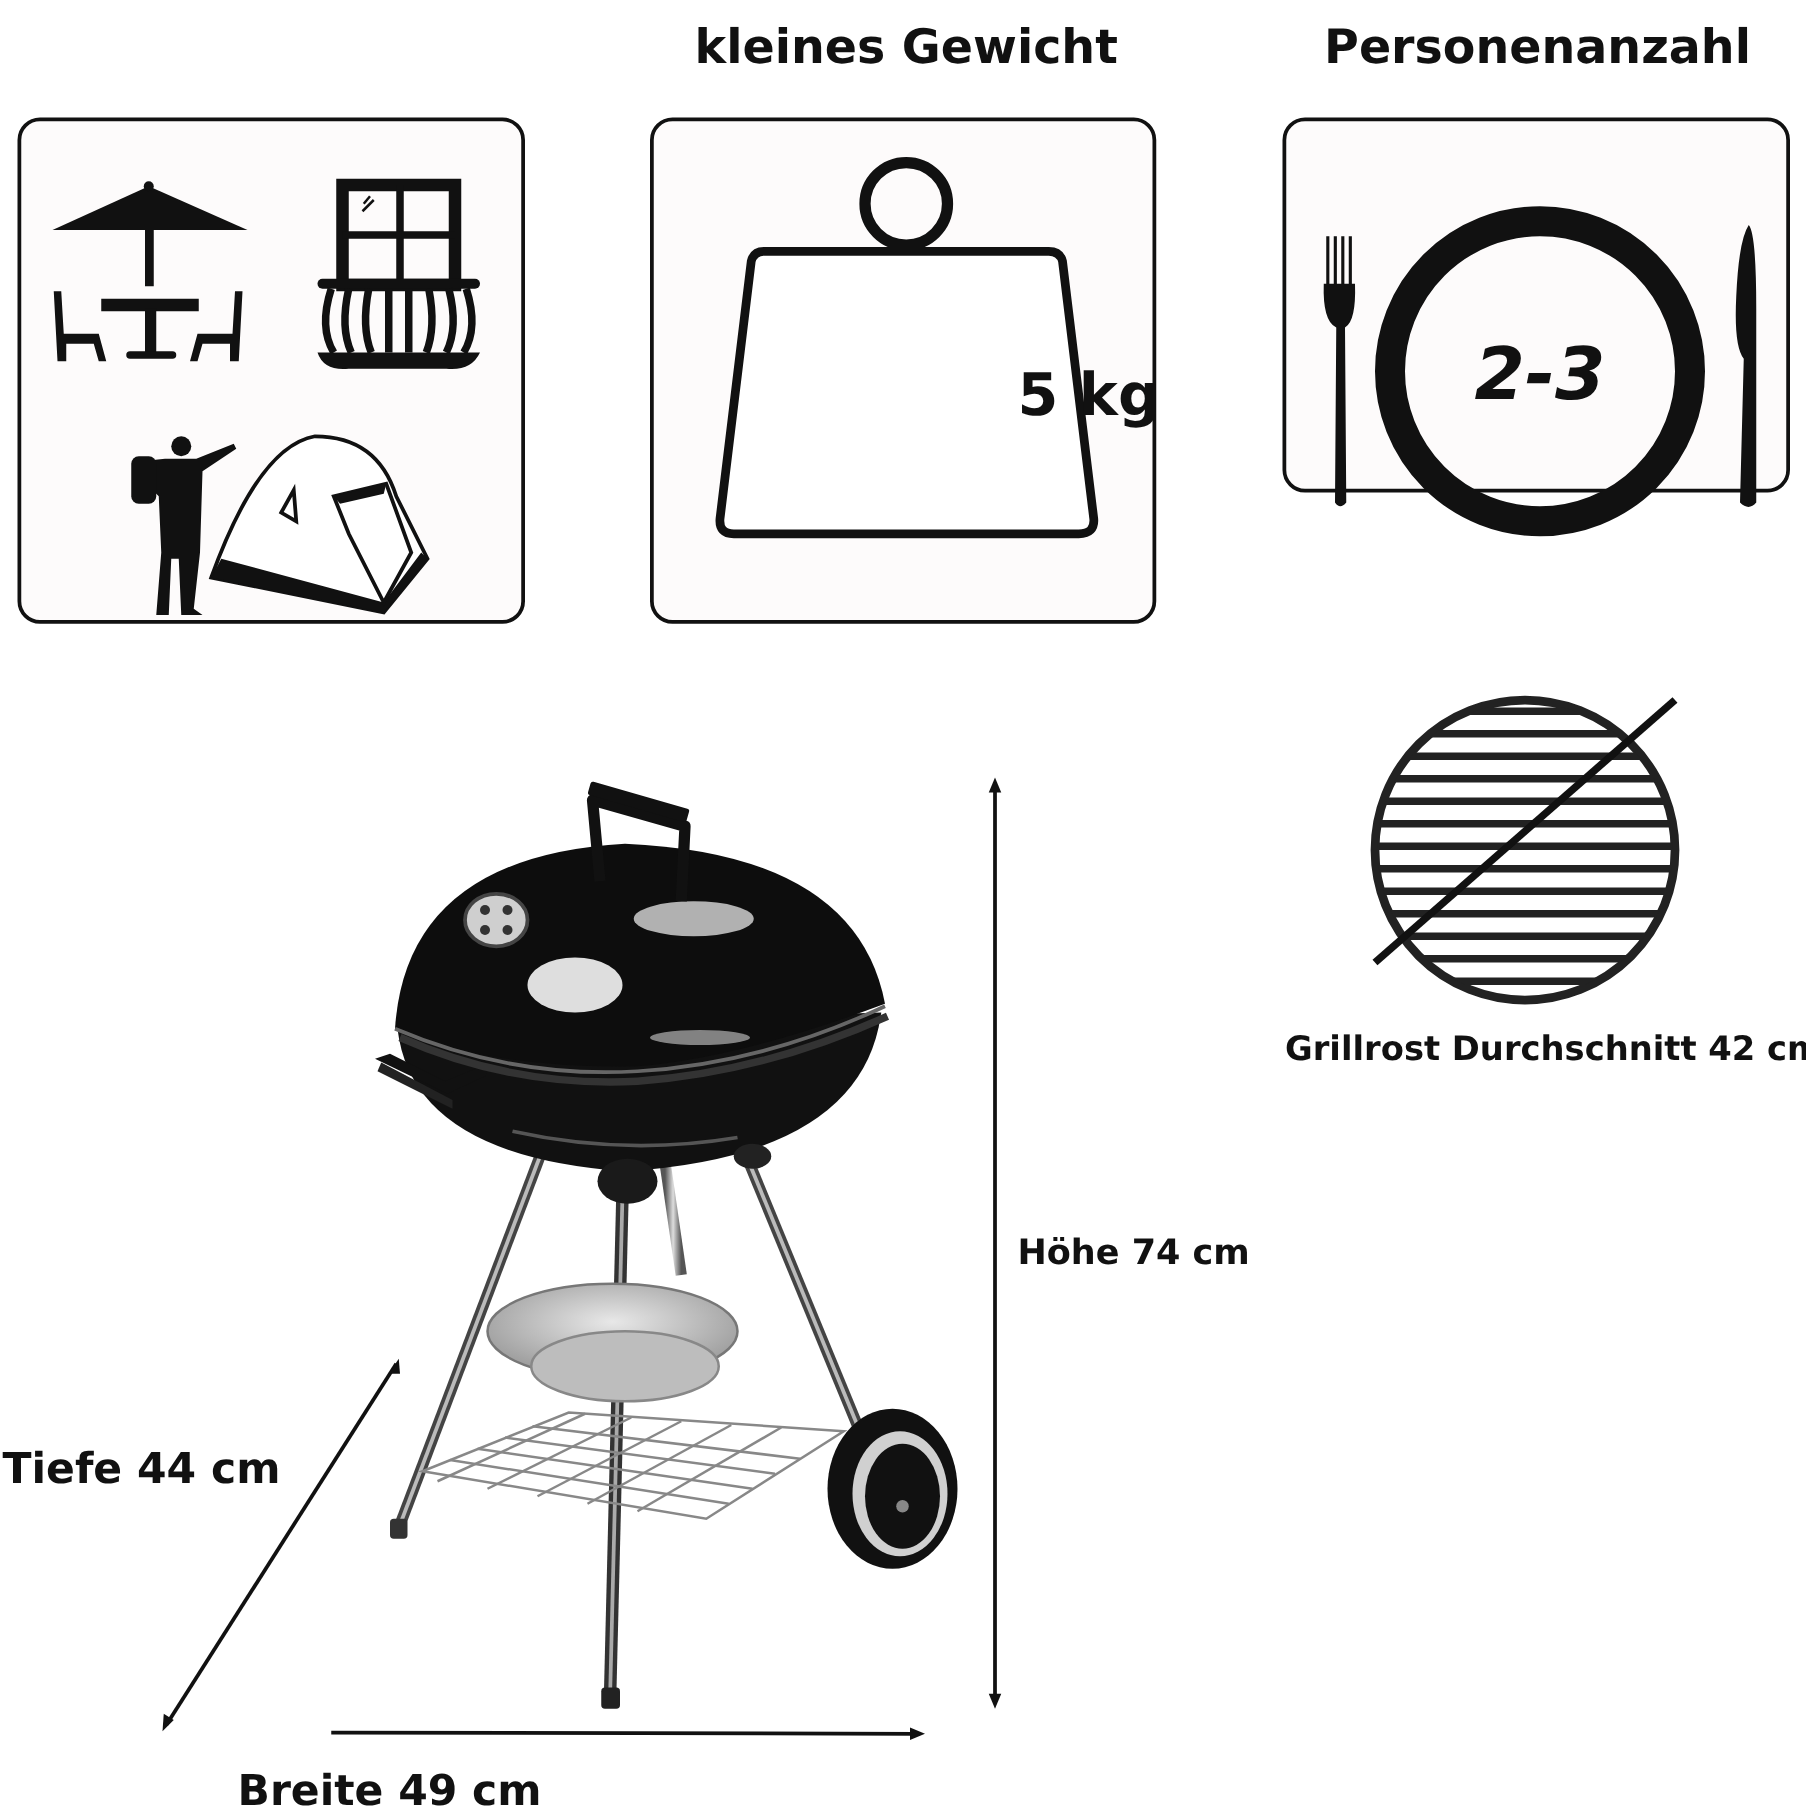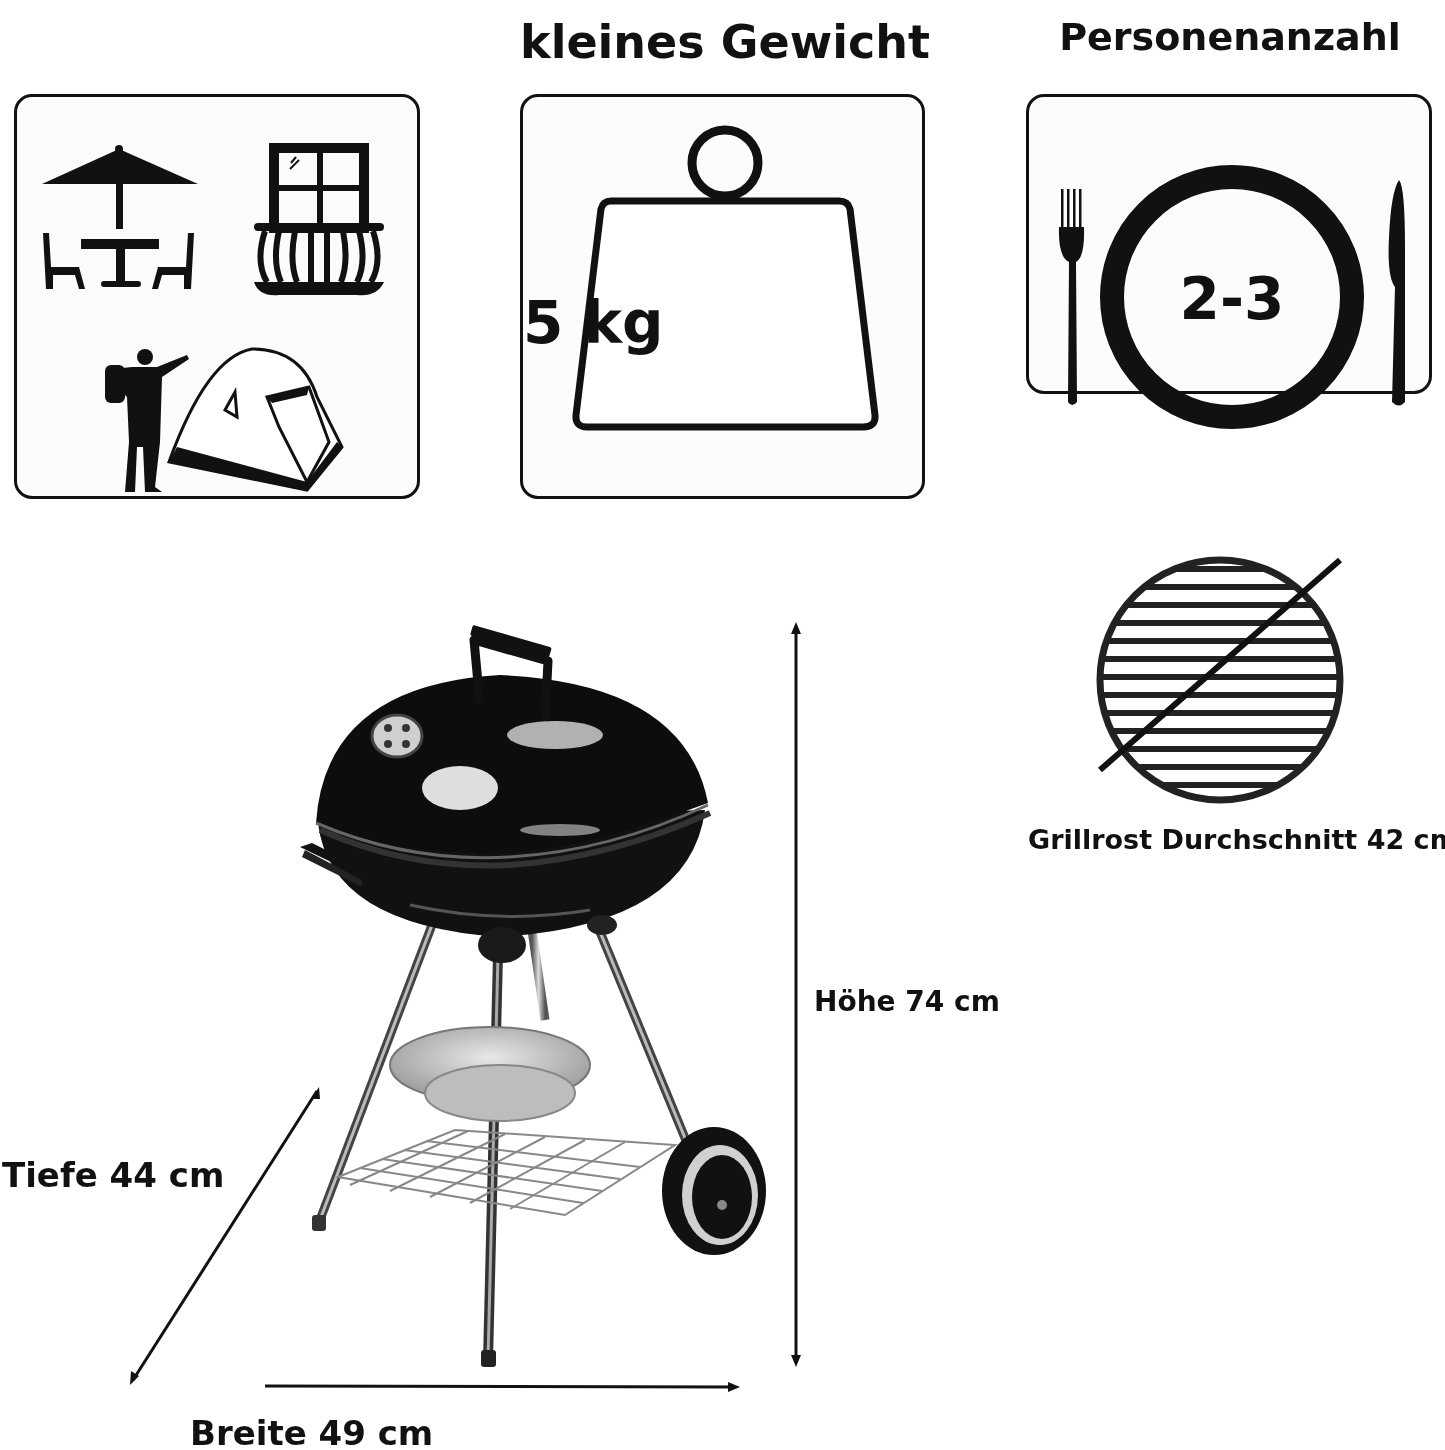--- a/index.html
+++ b/index.html
@@ -7,21 +7,21 @@
   .title{position:absolute;font-weight:bold;text-align:center;line-height:1.05;color:#111;}
   .card{position:absolute;border:3px solid #111;border-radius:18px;background:#fdfbfb;box-sizing:border-box;}
   .label{position:absolute;font-weight:bold;color:#111;white-space:nowrap;}
   svg{position:absolute;overflow:visible;}
 </style>
 </head>
 <body>
 
 <div class="title" style="left:0;top:2px;width:410px;font-size:36px;">
 </div>
-<div class="title" style="left:520px;top:18px;width:410px;font-size:46px;">kleines Gewicht</div>
+<div class="title" style="left:520px;top:18px;width:410px;font-size:38px;">kleines Gewicht</div>
 <div class="title" style="left:1025px;top:18px;width:410px;font-size:38px;">Personenanzahl</div>
 
 <div class="card" style="left:14px;top:94px;width:406px;height:405px;">
   <svg width="406" height="405" viewBox="0 0 406 405" style="left:0;top:0;">
 
     <polygon points="25,87 102,52 181,87" fill="#111"></polygon>
     <circle cx="102" cy="52" r="4" fill="#111"></circle>
     <rect x="99" y="87" width="7" height="45" fill="#111"></rect>
     <rect x="64" y="142" width="78" height="10" fill="#111"></rect>
     <rect x="99" y="150" width="9" height="35" fill="#111"></rect>
@@ -61,24 +61,24 @@
     <path d="M250,300 L292,290 L290,298 L255,306 Z" fill="#111"></path>
     <path d="M208,313 L218,295 L220,320 Z" fill="#fff" stroke="#111" stroke-width="3"></path>
   </svg>
 </div>
 
 <div class="card" style="left:520px;top:94px;width:405px;height:405px;">
   <svg width="405" height="405" viewBox="0 0 405 405" style="left:0;top:0;">
     <circle cx="202" cy="66" r="33" fill="none" stroke="#111" stroke-width="9"></circle>
     <path d="M88,104 L316,104 Q325,104 327,112 L352,318 Q353,330 340,330 L64,330 Q52,330 53,318 L78,112 Q80,104 88,104 Z" fill="#fff" stroke="#111" stroke-width="7"></path>
   </svg>
-  <div class="label" style="left:0;top:192px;width:405px;text-align:left;font-size:58px;">5 kg</div>
-</div>
-
-<div class="card" style="left:1026px;top:94px;width:406px;height:300px;">
+  <div class="label" style="left:0;top:192px;width:405px;text-align:right;font-size:47px;">5 kg</div>
+</div>
+
+<div class="card" style="left:1026px;top:94px;width:406px;height:300px;font-style:italic;">
   <svg width="406" height="405" viewBox="0 0 406 405" style="left:0;top:0;">
     <circle cx="203" cy="200" r="120" fill="none" stroke="#111" stroke-width="24"></circle>
 
     <rect x="32" y="92" width="2.5" height="42" fill="#111"></rect>
     <rect x="38" y="92" width="2.5" height="42" fill="#111"></rect>
     <rect x="44" y="92" width="2.5" height="42" fill="#111"></rect>
     <rect x="50" y="92" width="2.5" height="42" fill="#111"></rect>
     <path d="M30,130 L55,130 Q56,160 47,165 L48,305 Q43,311 39,305 L40,165 Q29,160 30,130 Z" fill="#111"></path>
 
     <path d="M370,83 Q376,90 376,150 L376,305 Q370,312 363,305 L366,190 Q358,180 360,140 Q362,95 370,83 Z" fill="#111"></path>

